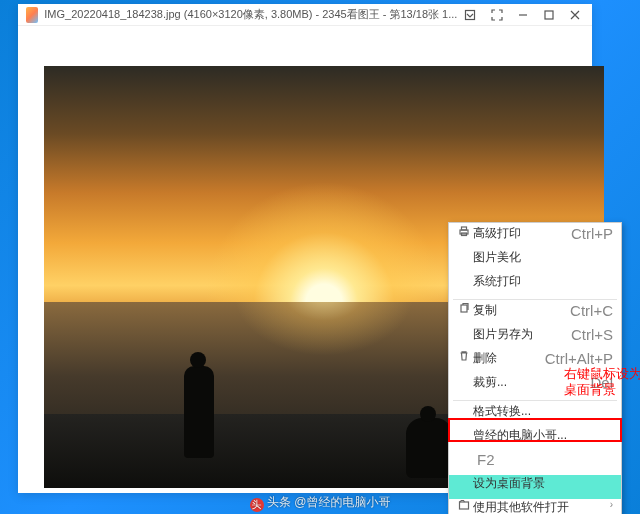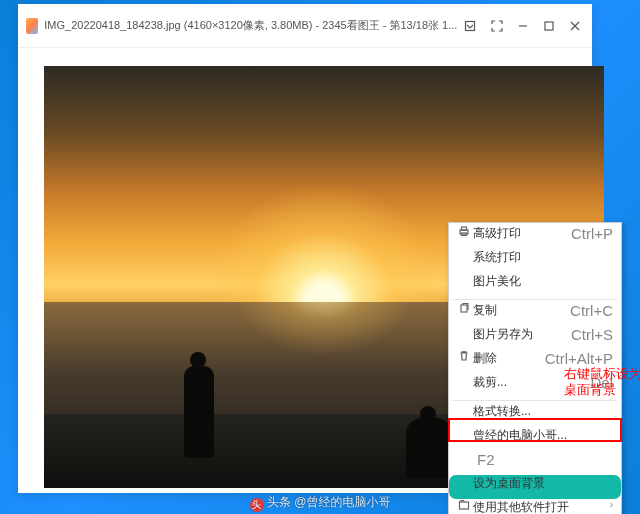--- a/index.html
+++ b/index.html
@@ -5,21 +5,21 @@
   * { margin: 0; padding: 0; box-sizing: border-box; }
   html, body { width: 640px; height: 514px; overflow: hidden; font-family: "Microsoft YaHei", sans-serif; }
   body { background: linear-gradient(135deg, #0a7fd9 0%, #1e90ff 50%, #0a7fd9 100%); position: relative; }
 
   .window {
     position: absolute; left: 18px; top: 4px; width: 574px; height: 489px;
     background: #fff; box-shadow: 0 2px 10px rgba(0,0,0,.15);
   }
 
   .titlebar {
-    height: 44px; display: flex; align-items: center; padding: 0 4px 0 8px;
+    height: 22px; display: flex; align-items: center; padding: 0 4px 0 8px;
     border-bottom: 1px solid #eee; font-size: 11px; color: #555;
   }
   .titlebar .app-icon {
     width: 16px; height: 16px; margin-right: 6px;
     background: linear-gradient(135deg,#ffb347,#ff7f50,#6ec1ff);
     border-radius: 2px;
   }
   .titlebar .title { flex: 0 0 auto; white-space: nowrap; }
   .titlebar .spacer { flex: 1; }
   .titlebar .winbtn {
@@ -63,21 +63,21 @@
     position:absolute; left:448px; top:222px; width:174px;
     background:#fff; border:1px solid #ccc; box-shadow:2px 2px 6px rgba(0,0,0,.25);
     font-size:12px; color:#333; padding:2px 0; z-index:20;
   }
   .mi { display:flex; align-items:flex-start; height:24px; padding:0 8px 0 6px; position:relative; }
   .mi .ic { width:18px; display:flex; justify-content:center; color:#666; }
   .mi .ic svg { width:12px; height:12px; stroke:#666; stroke-width:1.2; fill:none; }
   .mi .lbl { flex:1; white-space:nowrap; }
   .mi .sc { color:#888; font-size:15px; margin-left:4px; }
   .mi .sub { color:#888; font-size:10px; margin-left:4px; }
-  .mi.hl { background:#14b8a6;border-radius:7px; }
+  .mi.hl { background:#5eead4; }
   .sep { height:1px; background:#e3e3e3; margin:2px 4px; }
 
   
   .anno-box {
     position:absolute; left:448px; top:418px; width:174px; height:24px;
     border:2px solid #f00; z-index:30; pointer-events:none;
   }
   .anno-text {
     position:absolute; left:564px; top:366px; width:78px;
     color:#f00; font-size:13px; line-height:16px; z-index:30; font-weight:500;
@@ -147,25 +147,25 @@
           <rect x="2" y="5" width="8" height="4"></rect>
           <rect x="3.5" y="2" width="5" height="3"></rect>
           <rect x="3.5" y="8" width="5" height="2.5"></rect>
         </svg>
       </span>
       <span class="lbl">高级打印</span>
       <span class="sc">Ctrl+P</span>
     </div>
     <div class="mi">
       <span class="ic"></span>
+      <span class="lbl">图片美化</span>
+    </div>
+    <div class="mi">
+      <span class="ic"></span>
       <span class="lbl">系统打印</span>
-    </div>
-    <div class="mi">
-      <span class="ic"></span>
-      <span class="lbl">图片美化</span>
     </div>
     <div class="sep"></div>
     <div class="mi">
       <span class="ic">
         <svg viewBox="0 0 12 12">
           <rect x="3" y="3" width="6" height="7"></rect>
           <path d="M5 3V1.5h5V8"></path>
         </svg>
       </span>
       <span class="lbl">复制</span>

